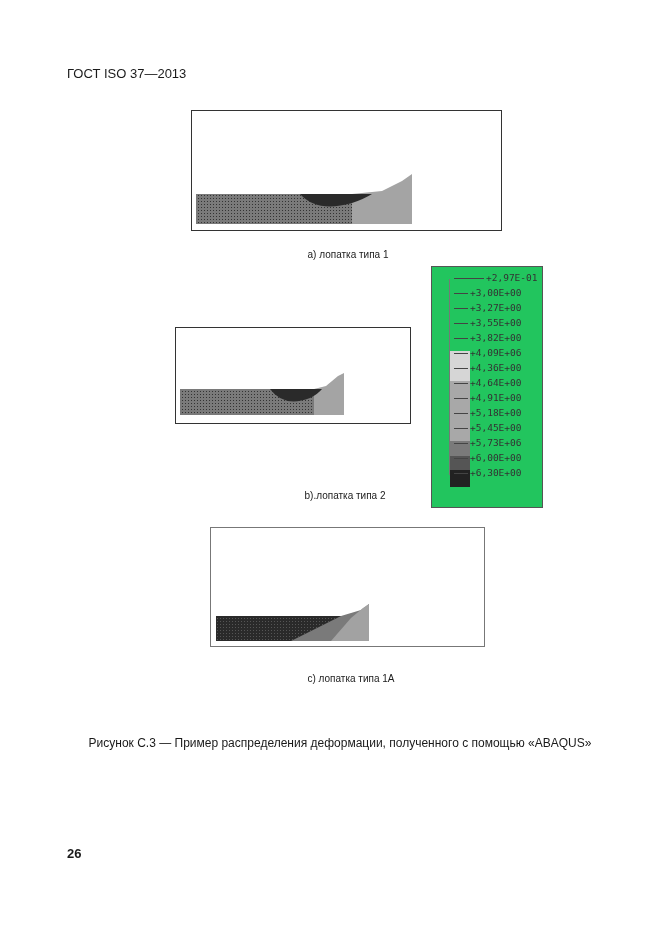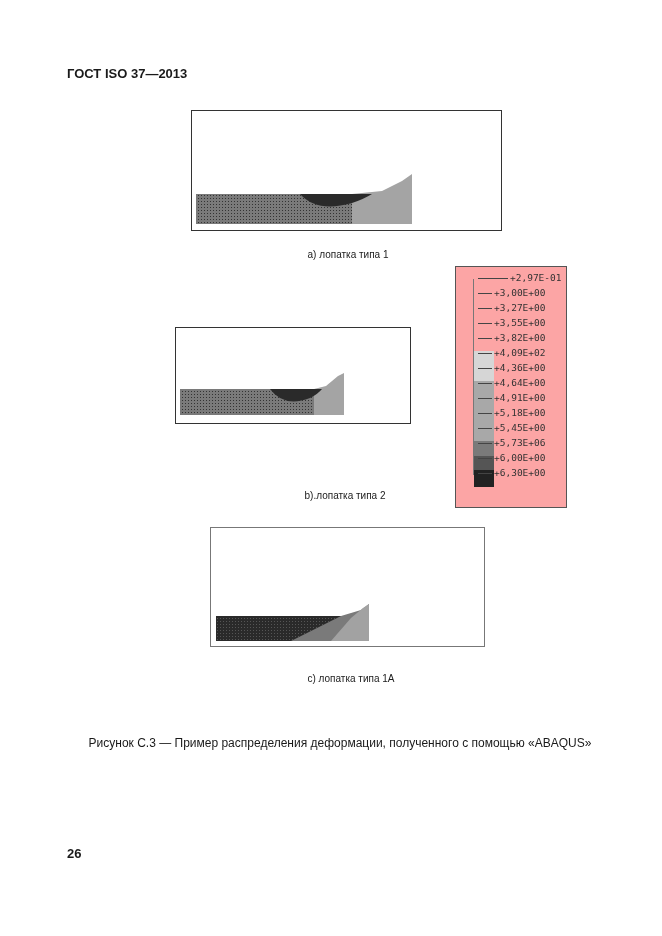--- a/index.html
+++ b/index.html
@@ -1,24 +1,24 @@
 <!DOCTYPE html>
 <html><head>
 <meta charset="utf-8">
 <style>
   html, body { margin:0; padding:0; background:#ffffff; }
   body { width:662px; height:936px; position:relative; overflow:hidden;
          font-family:"Liberation Sans", sans-serif; color:#1a1a1a; }
   .abs { position:absolute; }
-  .header { left:67px; top:66px; font-size:13px; font-weight:bold; }
+  .header { left:67px; top:66px; font-size:13px; font-weight:normal; }
   .panel { background:#fff; border:1.5px solid #333; box-sizing:border-box; overflow:hidden; }
   .caption { font-size:10px; text-align:center; width:200px; }
   .figcap { left:60px; top:736px; width:560px; text-align:center; font-size:12px; }
   .pagenum { left:67px; top:846px; font-size:13px; font-weight:bold; }
-  .legend { left:431px; top:266px; width:112px; height:242px; border:1.5px solid #555; box-sizing:border-box; background:#fca5a5;margin-left:24px; }
+  .legend { left:431px; top:266px; width:112px; height:242px; border:1.5px solid #555; box-sizing:border-box; background:#22c55e; }
   .legend-bar { position:absolute; left:17px; top:12px; width:20px; height:196px; border-left:1.5px solid #777; }
   .seg { position:absolute; left:0; width:20px; }
   .legend-row { position:absolute; left:22px; height:15px; font-family:"DejaVu Sans Mono", monospace; font-size:9.5px; color:#333; line-height:15px; }
   .legend-row .tick { display:inline-block; width:14px; border-top:1px solid #444; vertical-align:middle; margin-right:2px; }
   svg { display:block; }
 </style>
 </head>
 <body>
 
 <div class="abs header">ГОСТ ISO 37—2013</div>
@@ -58,21 +58,21 @@
     <div class="seg" style="top:102px; height:60px; background:#a8a8a8;"></div>
     <div class="seg" style="top:162px; height:15px; background:#7a7a7a;"></div>
     <div class="seg" style="top:177px; height:14px; background:#555;"></div>
     <div class="seg" style="top:191px; height:17px; background:#222;"></div>
   </div>
   <div class="legend-row" style="top:3px;"><span class="tick" style="width:30px;"></span><span>+2,97E-01</span></div>
   <div class="legend-row" style="top:18px;"><span class="tick"></span><span>+3,00E+00</span></div>
   <div class="legend-row" style="top:33px;"><span class="tick"></span><span>+3,27E+00</span></div>
   <div class="legend-row" style="top:48px;text-align:center;"><span class="tick"></span><span>+3,55E+00</span></div>
   <div class="legend-row" style="top:63px;"><span class="tick"></span><span>+3,82E+00</span></div>
-  <div class="legend-row" style="top:78px;"><span class="tick"></span><span>+4,09E+02</span></div>
+  <div class="legend-row" style="top:78px;"><span class="tick"></span><span>+4,09E+06</span></div>
   <div class="legend-row" style="top:93px;"><span class="tick"></span><span>+4,36E+00</span></div>
   <div class="legend-row" style="top:108px;"><span class="tick"></span><span>+4,64E+00</span></div>
   <div class="legend-row" style="top:123px;"><span class="tick"></span><span>+4,91E+00</span></div>
   <div class="legend-row" style="top:138px;"><span class="tick"></span><span>+5,18E+00</span></div>
   <div class="legend-row" style="top:153px;"><span class="tick"></span><span>+5,45E+00</span></div>
   <div class="legend-row" style="top:168px;"><span class="tick"></span><span>+5,73E+06</span></div>
   <div class="legend-row" style="top:183px;"><span class="tick"></span><span>+6,00E+00</span></div>
   <div class="legend-row" style="top:198px;"><span class="tick"></span><span>+6,30E+00</span></div>
 </div>
 <div class="abs caption" style="left:245px; top:490px;">b).лопатка типа 2</div>

